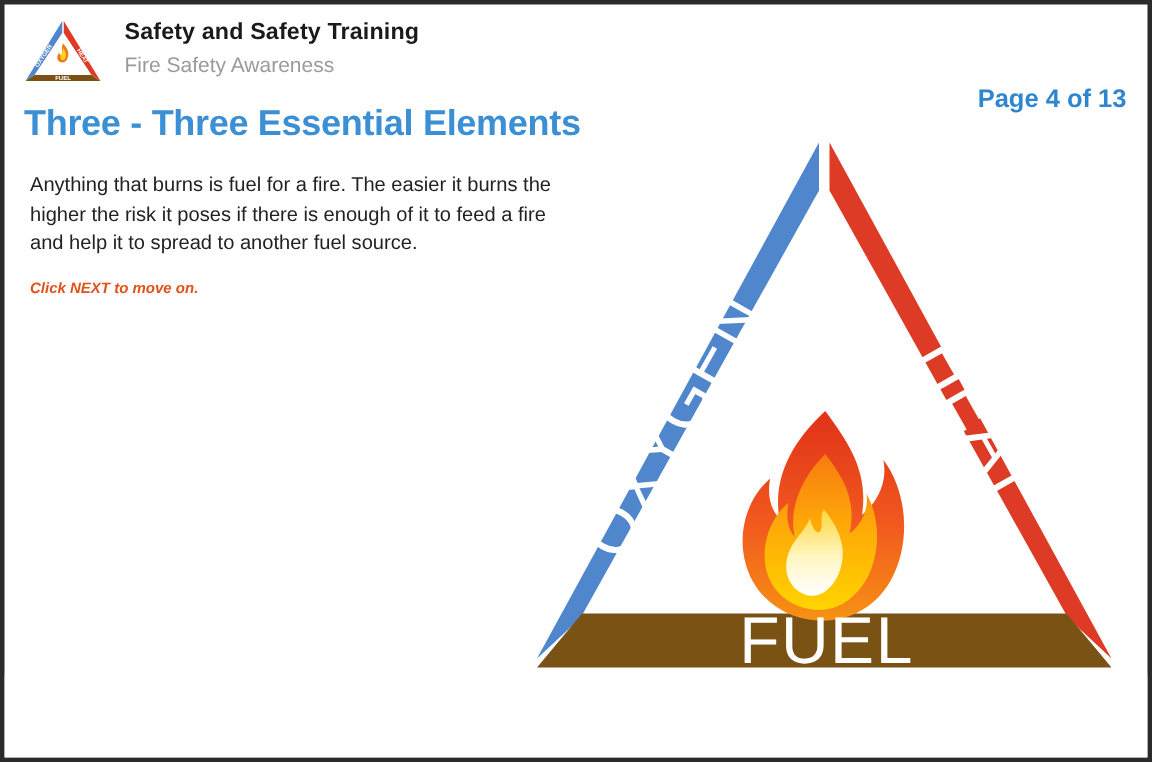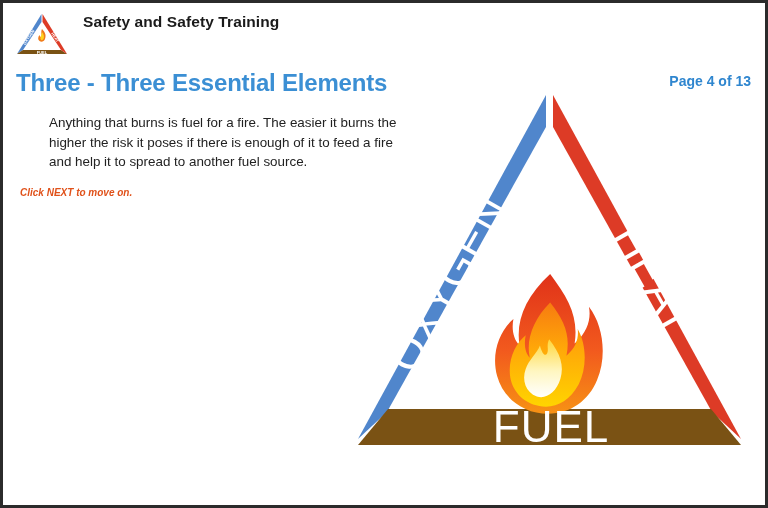--- a/index.html
+++ b/index.html
@@ -34,28 +34,28 @@
     font-size:14px;color:#9b9b9b;line-height:18px;margin-top:3px;
   }
 
   
   #page-title{
     position:absolute;left:13px;top:66px;
     font-size:24px;color:#3b8fd4;font-weight:bold;
     letter-spacing:-.2px;
   }
   #page-counter{
-    position:absolute;right:14px;top:70px;
-    font-size:14px;color:#2f86cf;font-weight:bold;
+    position:absolute;right:14px;top:53px;
+    font-size:17px;color:#2f86cf;font-weight:bold;
   }
 
   
   #body-copy{
     position:absolute;left:17px;top:110px;width:355px;
-    font-size:13.4px;line-height:19.5px;color:#222;margin-left:29px;
+    font-size:13.4px;line-height:19.5px;color:#222;
   }
   #cta{
     position:absolute;left:17px;top:180px;
     font-size:10px;line-height:19px;color:#e0521b;
     font-style:italic;font-weight:bold;
   }
 
   
   #diagram{
     position:absolute;left:338px;top:84px;width:400px;height:372px;
@@ -85,20 +85,21 @@
         <text x="82" y="52" fill="#ffffff" font-family="'Liberation Sans',sans-serif" font-size="8" font-weight="bold" transform="rotate(57 82 52)" text-anchor="middle">HEAT</text>
         <text x="58" y="83" fill="#ffffff" font-family="'Liberation Sans',sans-serif" font-size="8" font-weight="bold" text-anchor="middle">FUEL</text>
 
         <path d="M58,34 C64,40 67,46 64,54 C62,59 57,61 53,58 C49,55 50,50 53,46 C54,50 56,51 57,49 C58,46 55,40 58,34 Z" fill="#f07a1a"></path>
         <path d="M58,40 C62,45 63,49 61,54 C59,57 56,57 55,54 C54,51 56,48 57,45 Z" fill="#ffd21e"></path>
       </svg>
     </div>
 
     <div id="brand">
       <div id="brand-title">Safety and Safety Training</div>
+      <div id="brand-sub">Fire Safety Awareness</div>
     </div>
   </div>
 
   <div id="page-title">Three - Three Essential Elements</div>
   <div id="page-counter">Page 4 of 13</div>
 
   <div id="body-copy">Anything that burns is fuel for a fire. The easier it burns the higher the risk it poses if there is enough of it to feed a fire and help it to spread to another fuel source.</div>
   <div id="cta">Click NEXT to move on.</div>
 
   <div id="diagram">

